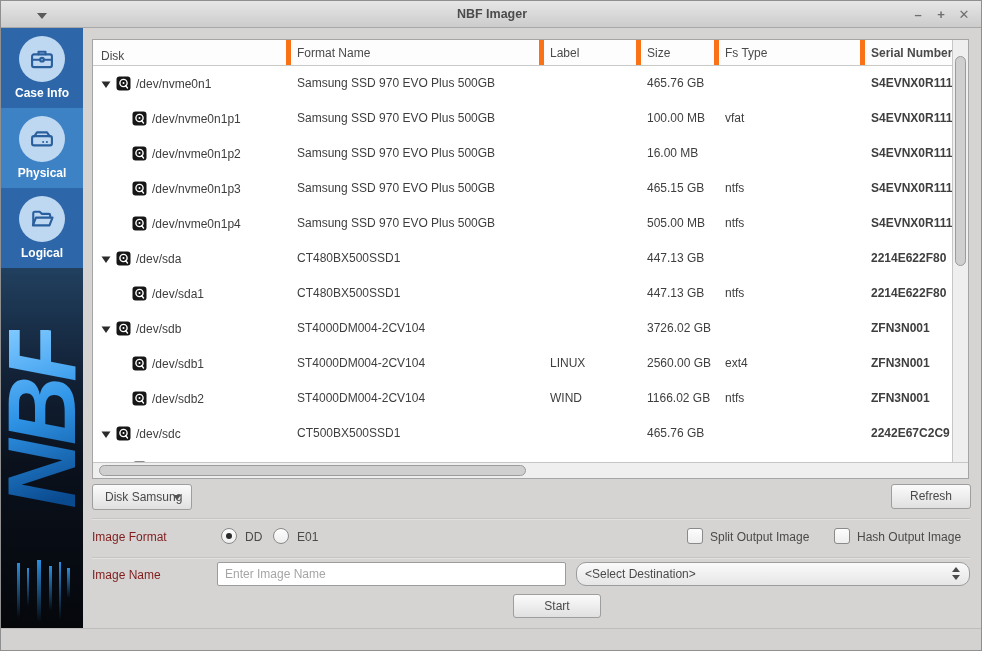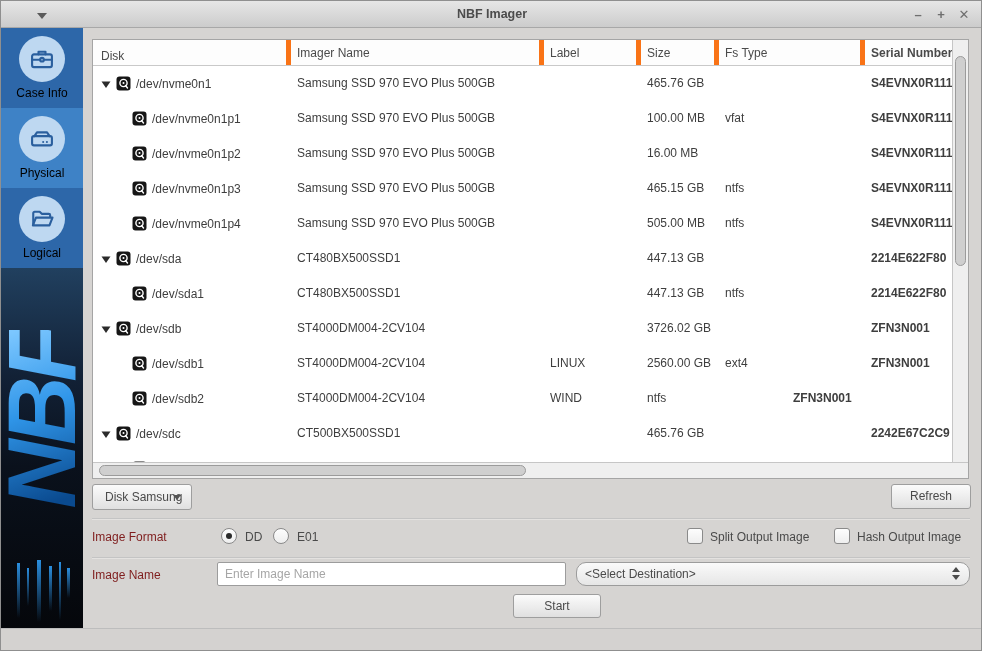--- a/index.html
+++ b/index.html
@@ -18,21 +18,21 @@
     color:#6f6f6f; font-weight:bold; font-size:13px; line-height:18px; cursor:default; }
   .win-min { right:56px; } .win-max { right:33px; } .win-close { right:10px; }
 
   
   .sidebar { position:absolute; left:0; top:27px; width:82px; height:600px; background:#2d67a9; }
   .nav-item { position:relative; width:82px; height:80px; background:#2d67a9; cursor:pointer;
     display:flex; flex-direction:column; align-items:center; justify-content:center; }
   .nav-item.selected { background:#3e82c6; }
   .nav-circle { width:46px; height:46px; border-radius:50%; background:#bed8f1;
     display:flex; align-items:center; justify-content:center; }
-  .nav-label { margin-top:4px; color:#000000; font-weight:normal; font-size:12px; }
+  .nav-label { margin-top:4px; color:#ffffff; font-weight:bold; font-size:12px; }
   .logo-area { position:absolute; left:0; top:240px; width:82px; height:360px; overflow:hidden;
     background:linear-gradient(180deg,#21405f 0%,#122136 30%,#0a111c 55%,#05070b 100%); }
   .logo-text { position:absolute; left:50%; top:42%; transform:translate(-50%,-50%) rotate(-90deg);
     font-size:96px; font-weight:900; font-style:italic; letter-spacing:-6px;
     background:linear-gradient(70deg,#0a4a8f 10%,#2f95e8 55%,#7cc7ff 95%);
     -webkit-background-clip:text; background-clip:text; color:transparent; }
   .drip { position:absolute; background:linear-gradient(#2a8fe0,rgba(42,143,224,0)); }
   .d1{ left:16px; top:295px; width:3px; height:55px; }
   .d2{ left:26px; top:300px; width:2px; height:38px; }
   .d3{ left:36px; top:292px; width:4px; height:62px; }
@@ -166,21 +166,21 @@
       <div class="drip d3"></div>
       <div class="drip d4"></div>
       <div class="drip d5"></div>
       <div class="drip d6"></div>
     </div>
   </div>
 
   <div class="disk-table">
     <div class="thead">
       <div class="th c-disk">Disk</div>
-      <div class="th c-model">Imager Name</div>
+      <div class="th c-model">Format Name</div>
       <div class="th c-label">Label</div>
       <div class="th c-size">Size</div>
       <div class="th c-fs">Fs Type</div>
       <div class="th c-serial">Serial Number</div>
     </div>
     <div class="tbody">
         <div class="trow">
           <div class="td c-disk">
             <span class="expander">
               <svg width="10" height="10" viewBox="0 0 10 10">
@@ -371,20 +371,21 @@
                 <rect x="0.5" y="0.5" width="14" height="14" rx="3" fill="#161616"></rect>
                 <circle cx="7.5" cy="7" r="3.6" fill="none" stroke="#ffffff" stroke-width="1.4"></circle>
                 <circle cx="7.5" cy="7" r="1" fill="#ffffff"></circle>
                 <path d="M9.5 9.5 L11.5 12" stroke="#ffffff" stroke-width="1.4" stroke-linecap="round"></path>
               </svg>
             </span>
             <span>/dev/sdb2</span>
           </div>
           <div class="td c-model">ST4000DM004-2CV104</div>
           <div class="td c-label">WIND</div>
+          <div class="td c-size">1166.02 GB</div>
           <div class="td c-fs">ntfs</div>
           <div class="td c-serial">ZFN3N001</div>
         </div>
         <div class="trow">
           <div class="td c-disk">
             <span class="expander">
               <svg width="10" height="10" viewBox="0 0 10 10">
                 <polygon points="0.5,2.5 9.5,2.5 5,9" fill="#2b2b2b"></polygon>
               </svg>
             </span>

